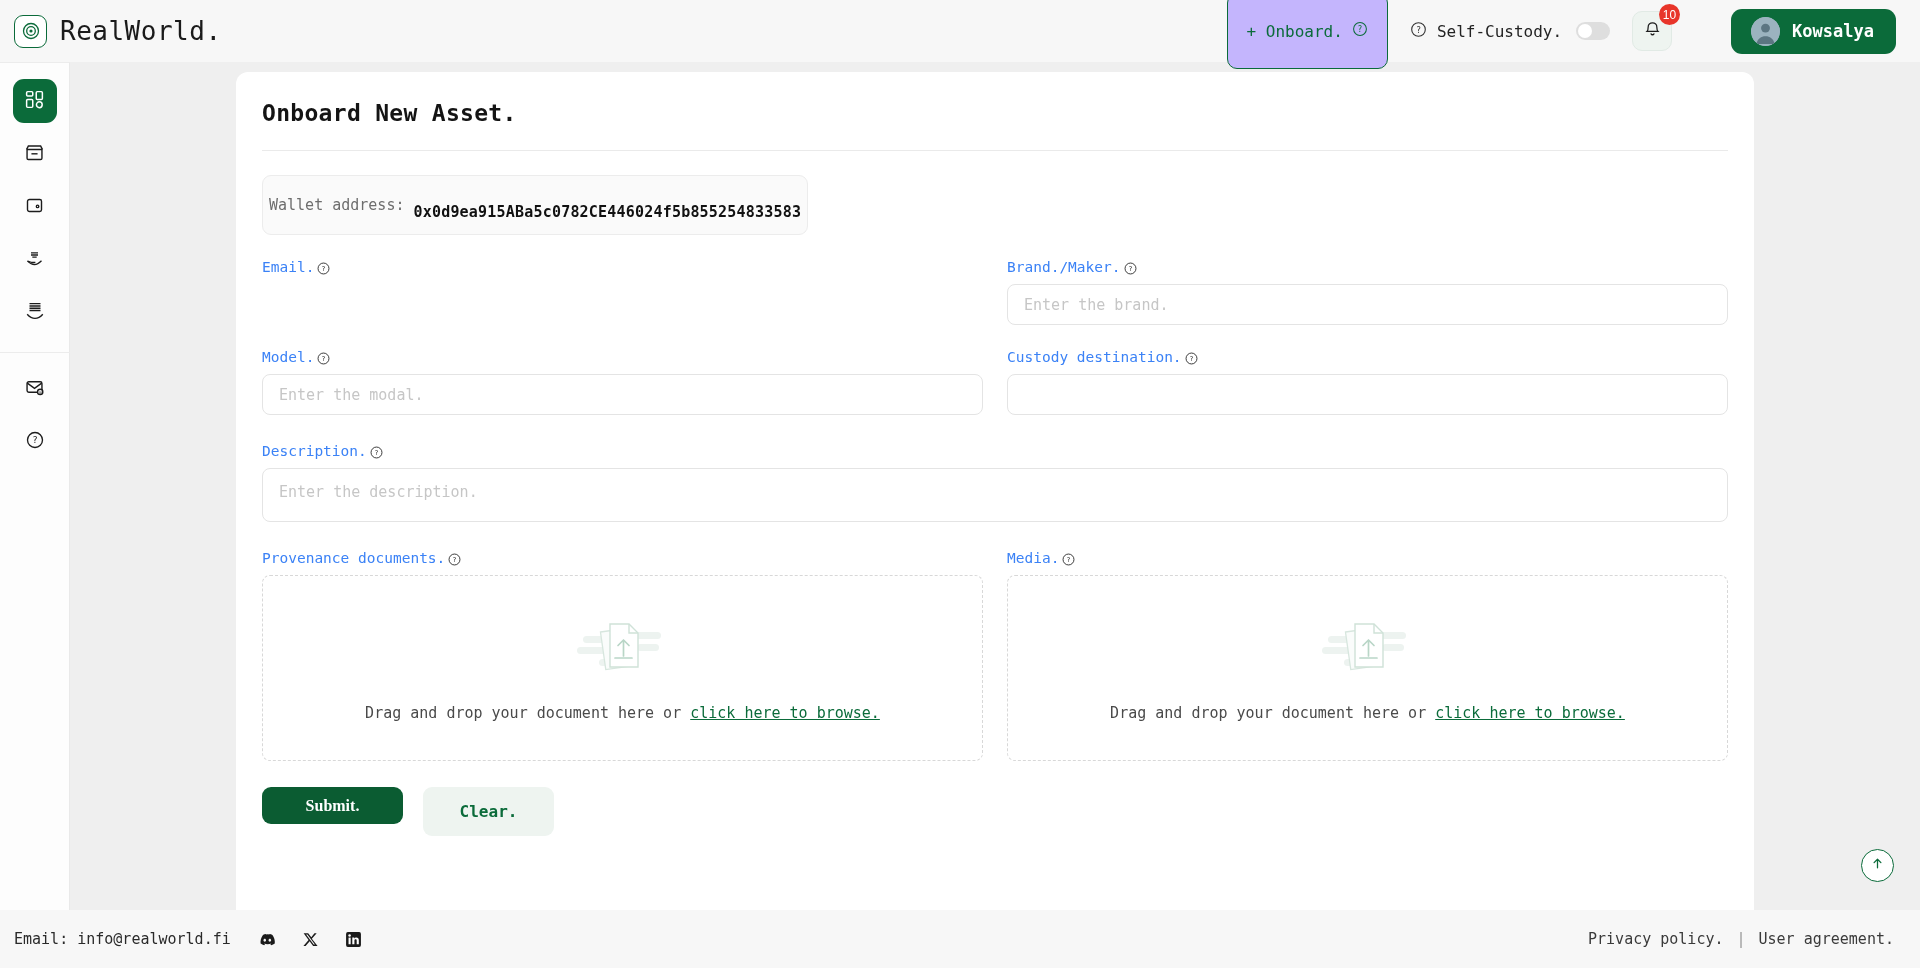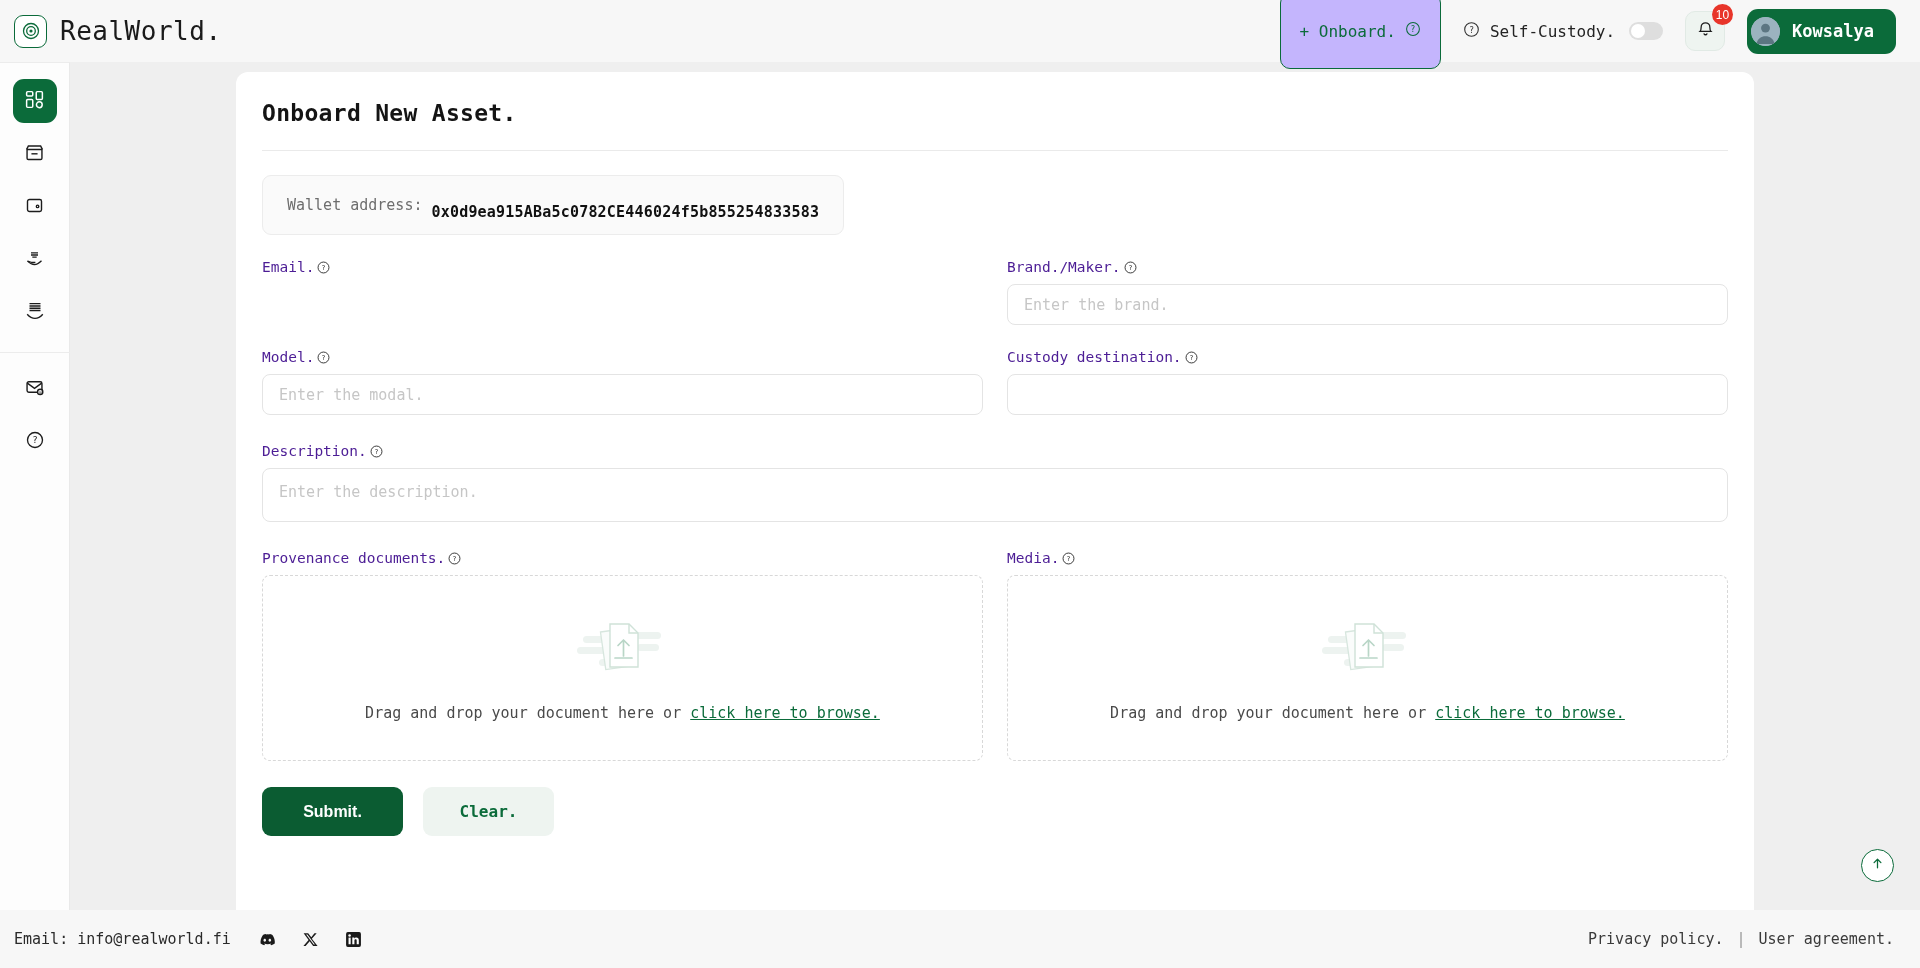--- a/index.html
+++ b/index.html
@@ -54,21 +54,21 @@
   .bell-badge {
     position:absolute; top:-7px; right:-8px;
     min-width: 21px; height: 21px; padding: 0 4px; border-radius: 11px;
     background:#e8352a; color:#fff; font-size: 12px;
     display:flex; align-items:center; justify-content:center;
     font-family: "Liberation Sans", sans-serif;
   }
   .user-pill {
     display:flex; align-items:center; gap: 12px;
     background:#0b6b3a; color:#fff; border-radius: 11px;
-    padding: 8px 22px 8px 4px; cursor:pointer; font-size: 17px; font-weight: 700;
+    padding: 8px 22px 8px 20px; cursor:pointer; font-size: 17px; font-weight: 700; margin-left: 37px;
   }
   .avatar {
     width: 29px; height: 29px; border-radius: 50%;
     background:#9bb3bf; display:flex; align-items:center; justify-content:center; overflow:hidden;
   }
 
   
   .body-row { flex: 1 1 auto; display:flex; min-height: 0; }
 
   .sidebar {
@@ -93,29 +93,29 @@
     padding: 28px 26px 24px 26px;
     height: 854px;
   }
   .card-title { font-size: 23px; font-weight: 700; color:#141414; letter-spacing: 0.3px; }
   .card-sub { font-size: 15.5px; color:#4c4c4c; margin-top: 12px; }
   .hr { height:1px; background:#eaeaea; margin: 24px 0 24px; }
 
   .wallet-chip {
     display:inline-flex; align-items:center; gap: 9px;
     background:#fafafa; border:1px solid #ececec; border-radius: 9px;
-    padding: 13px 24px; font-size: 15px; color:#6d6d6d;
+    padding: 13px 6px; font-size: 15px; color:#6d6d6d;
   }
   .wallet-chip b { color:#111; font-weight:700; letter-spacing: 0.2px; margin-top: 14px;}
 
   .grid2 { display:grid; grid-template-columns: 1fr 1fr; column-gap: 24px; }
   .field { margin-top: 24px; }
   .field-label {
-    display:flex; align-items:center; gap: 3px;
-    font-size: 14.5px; color:#4c1d95; margin-bottom: 9px;
+    display:flex; align-items:flex-end; gap: 3px;
+    font-size: 14.5px; color:#3b82f6; margin-bottom: 9px;
   }
   .qmark { display:inline-flex; }
   .input, .textarea {
     width: 100%; border:1px solid #e4e4e4; border-radius: 8px;
     padding: 13px 16px; font-size: 15px; font-family: inherit;
     color:#222; background:#fff; outline:none;
   }
   .input::placeholder, .textarea::placeholder { color:#c6c6c6; }
   .input { height: 41px; }
   .textarea { height: 54px; resize: none; padding-top: 14px; }
@@ -126,21 +126,21 @@
     height: 186px; display:flex; flex-direction:column;
     align-items:center; justify-content:center; gap: 18px;
     background:#fff; cursor:pointer;
   }
   .drop-text { font-size: 15px; color:#4a4a4a; }
   .drop-link { color:#0b6b3a; text-decoration: underline; }
 
   .actions { display:flex; gap: 20px; margin-top: 26px; }
   .btn-submit {
     background:#0b5c32; color:#fff; border:none; border-radius: 9px;
-    width: 141px; height: 49px; font-size: 16px; font-family:Liberation Sans, sans-serif; font-weight:700; cursor:pointer;
+    width: 141px; height: 37px; font-size: 16px; font-family:Liberation Serif, serif; font-weight:700; cursor:pointer;
   }
   .btn-clear {
     background:#eef4f0; color:#0b6b3a; border:none; border-radius: 9px;
     width: 131px; height: 49px; font-size: 16px; font-family:inherit; font-weight:700; cursor:pointer;
   }
 
   .scroll-top {
     position:absolute; right: 26px; bottom: 28px;
     width: 33px; height: 33px; border-radius:50%;
     border: 1.5px solid #0b6b3a; background:#fff;

